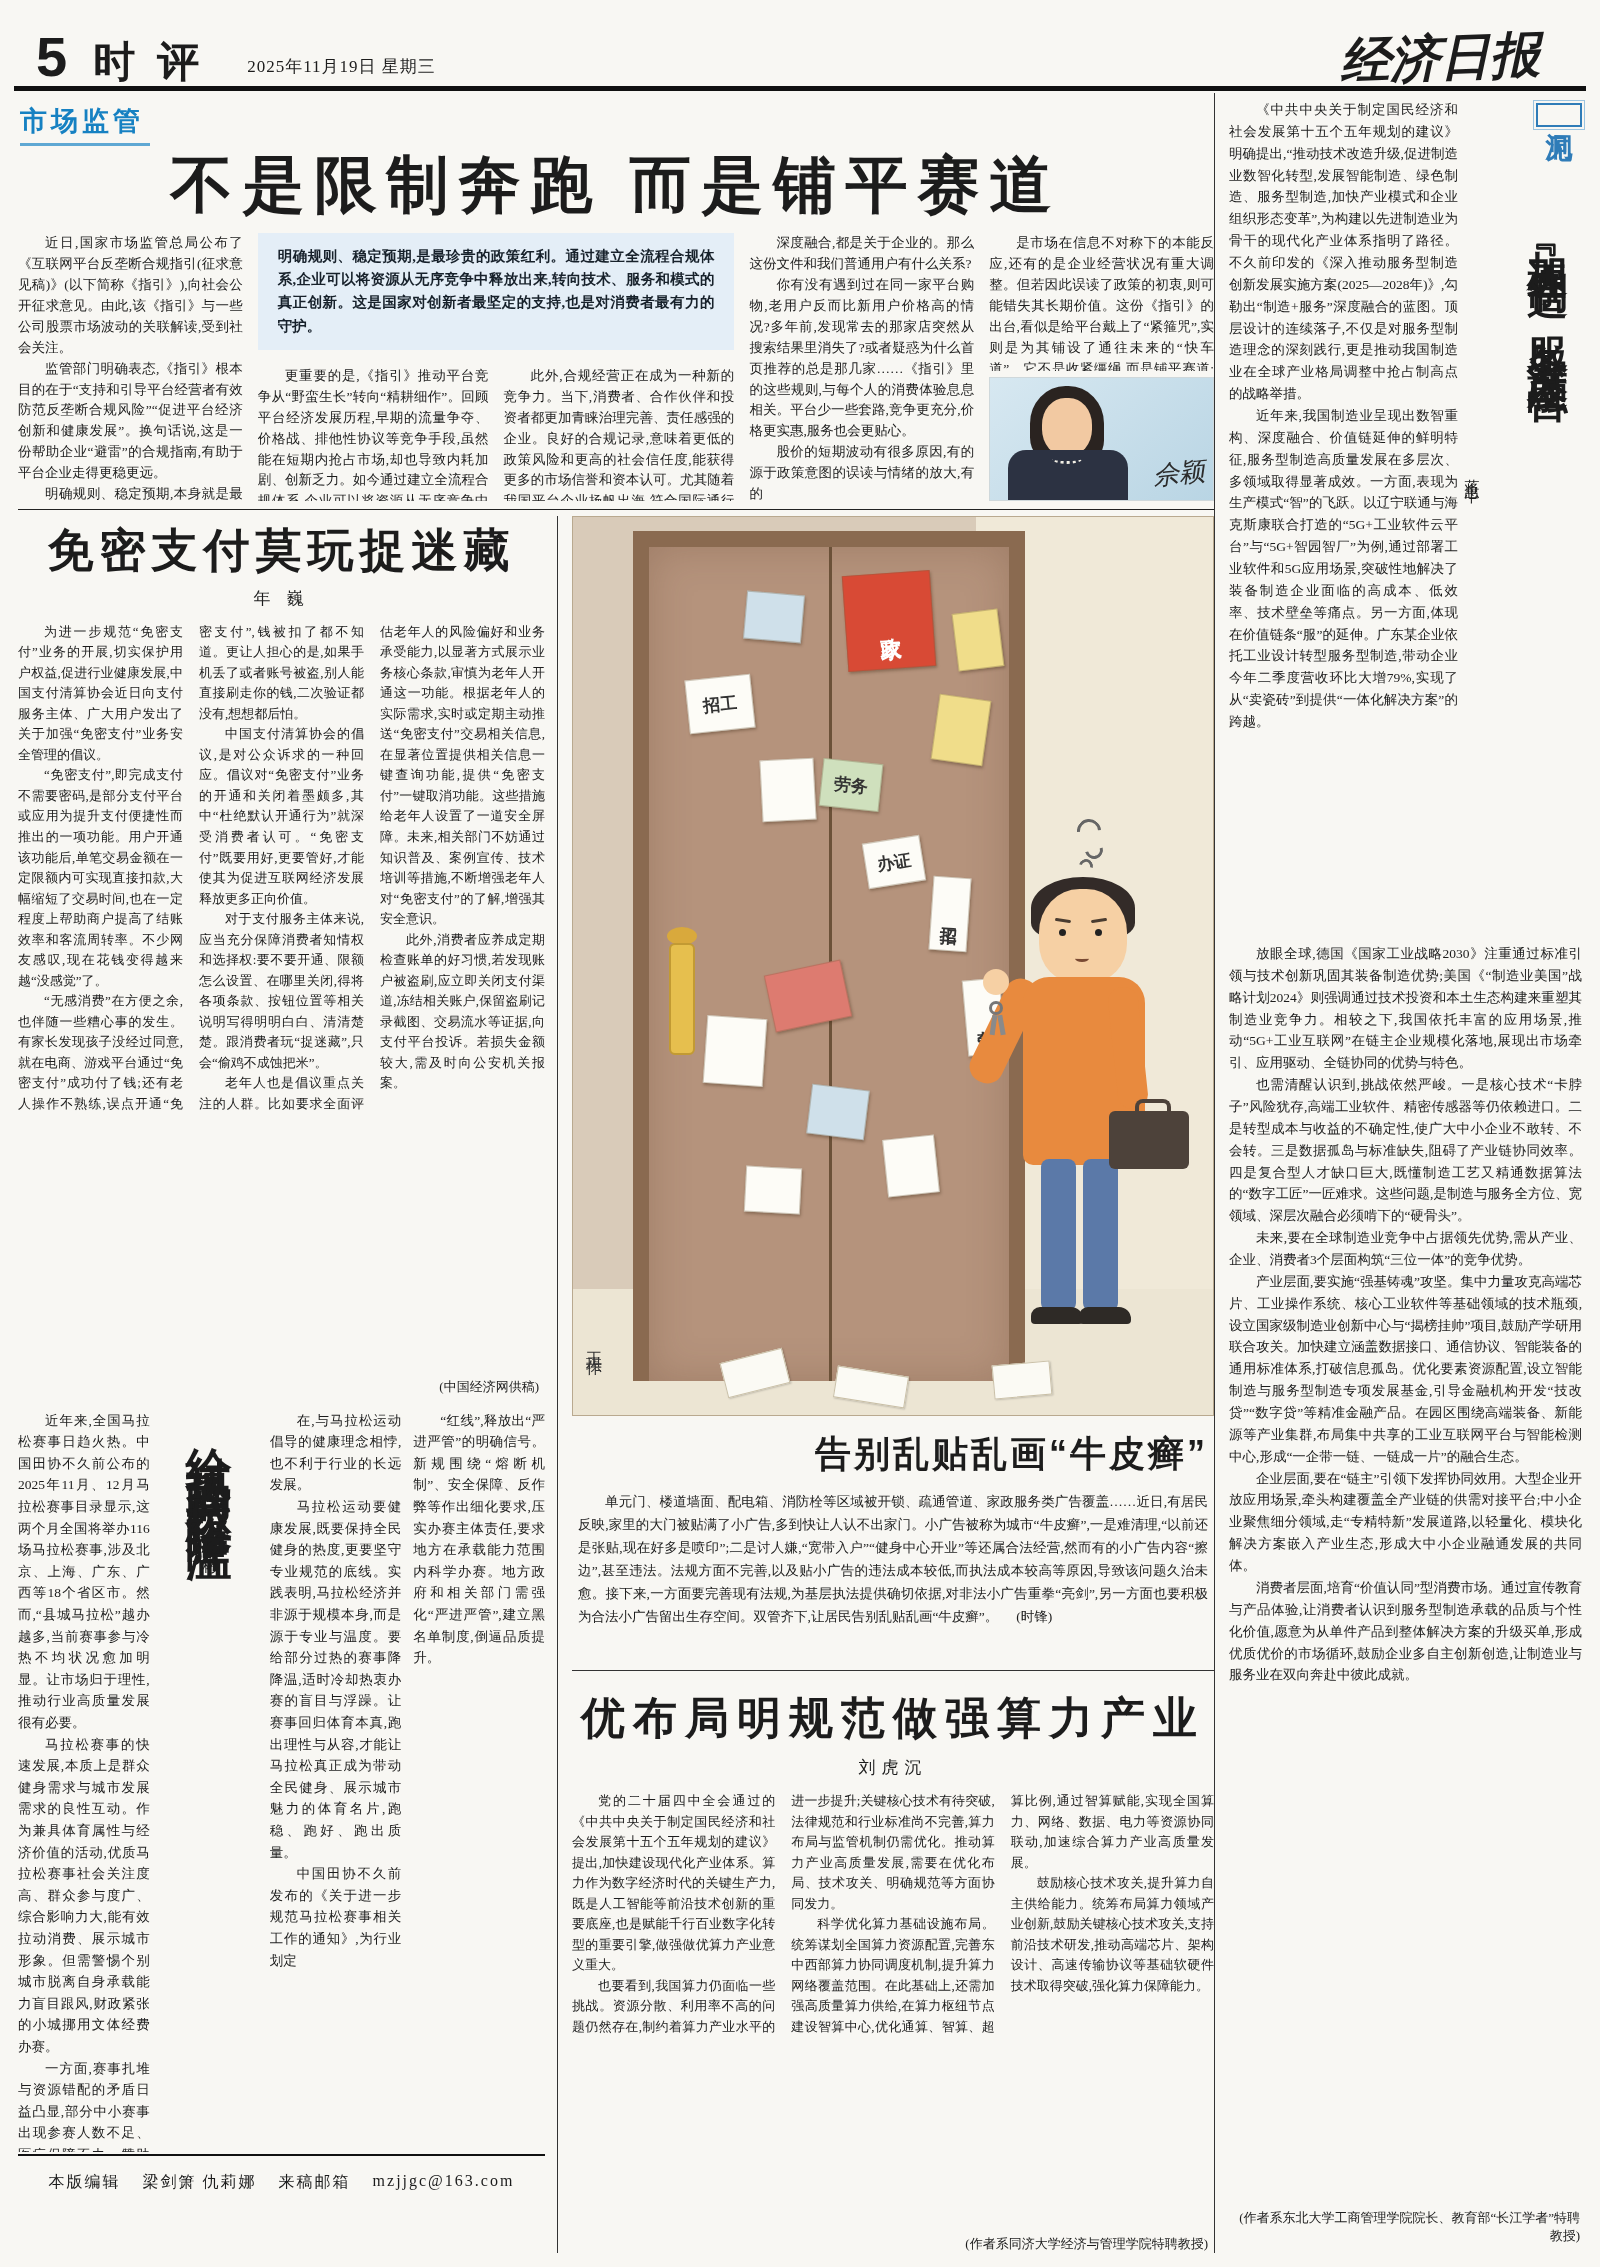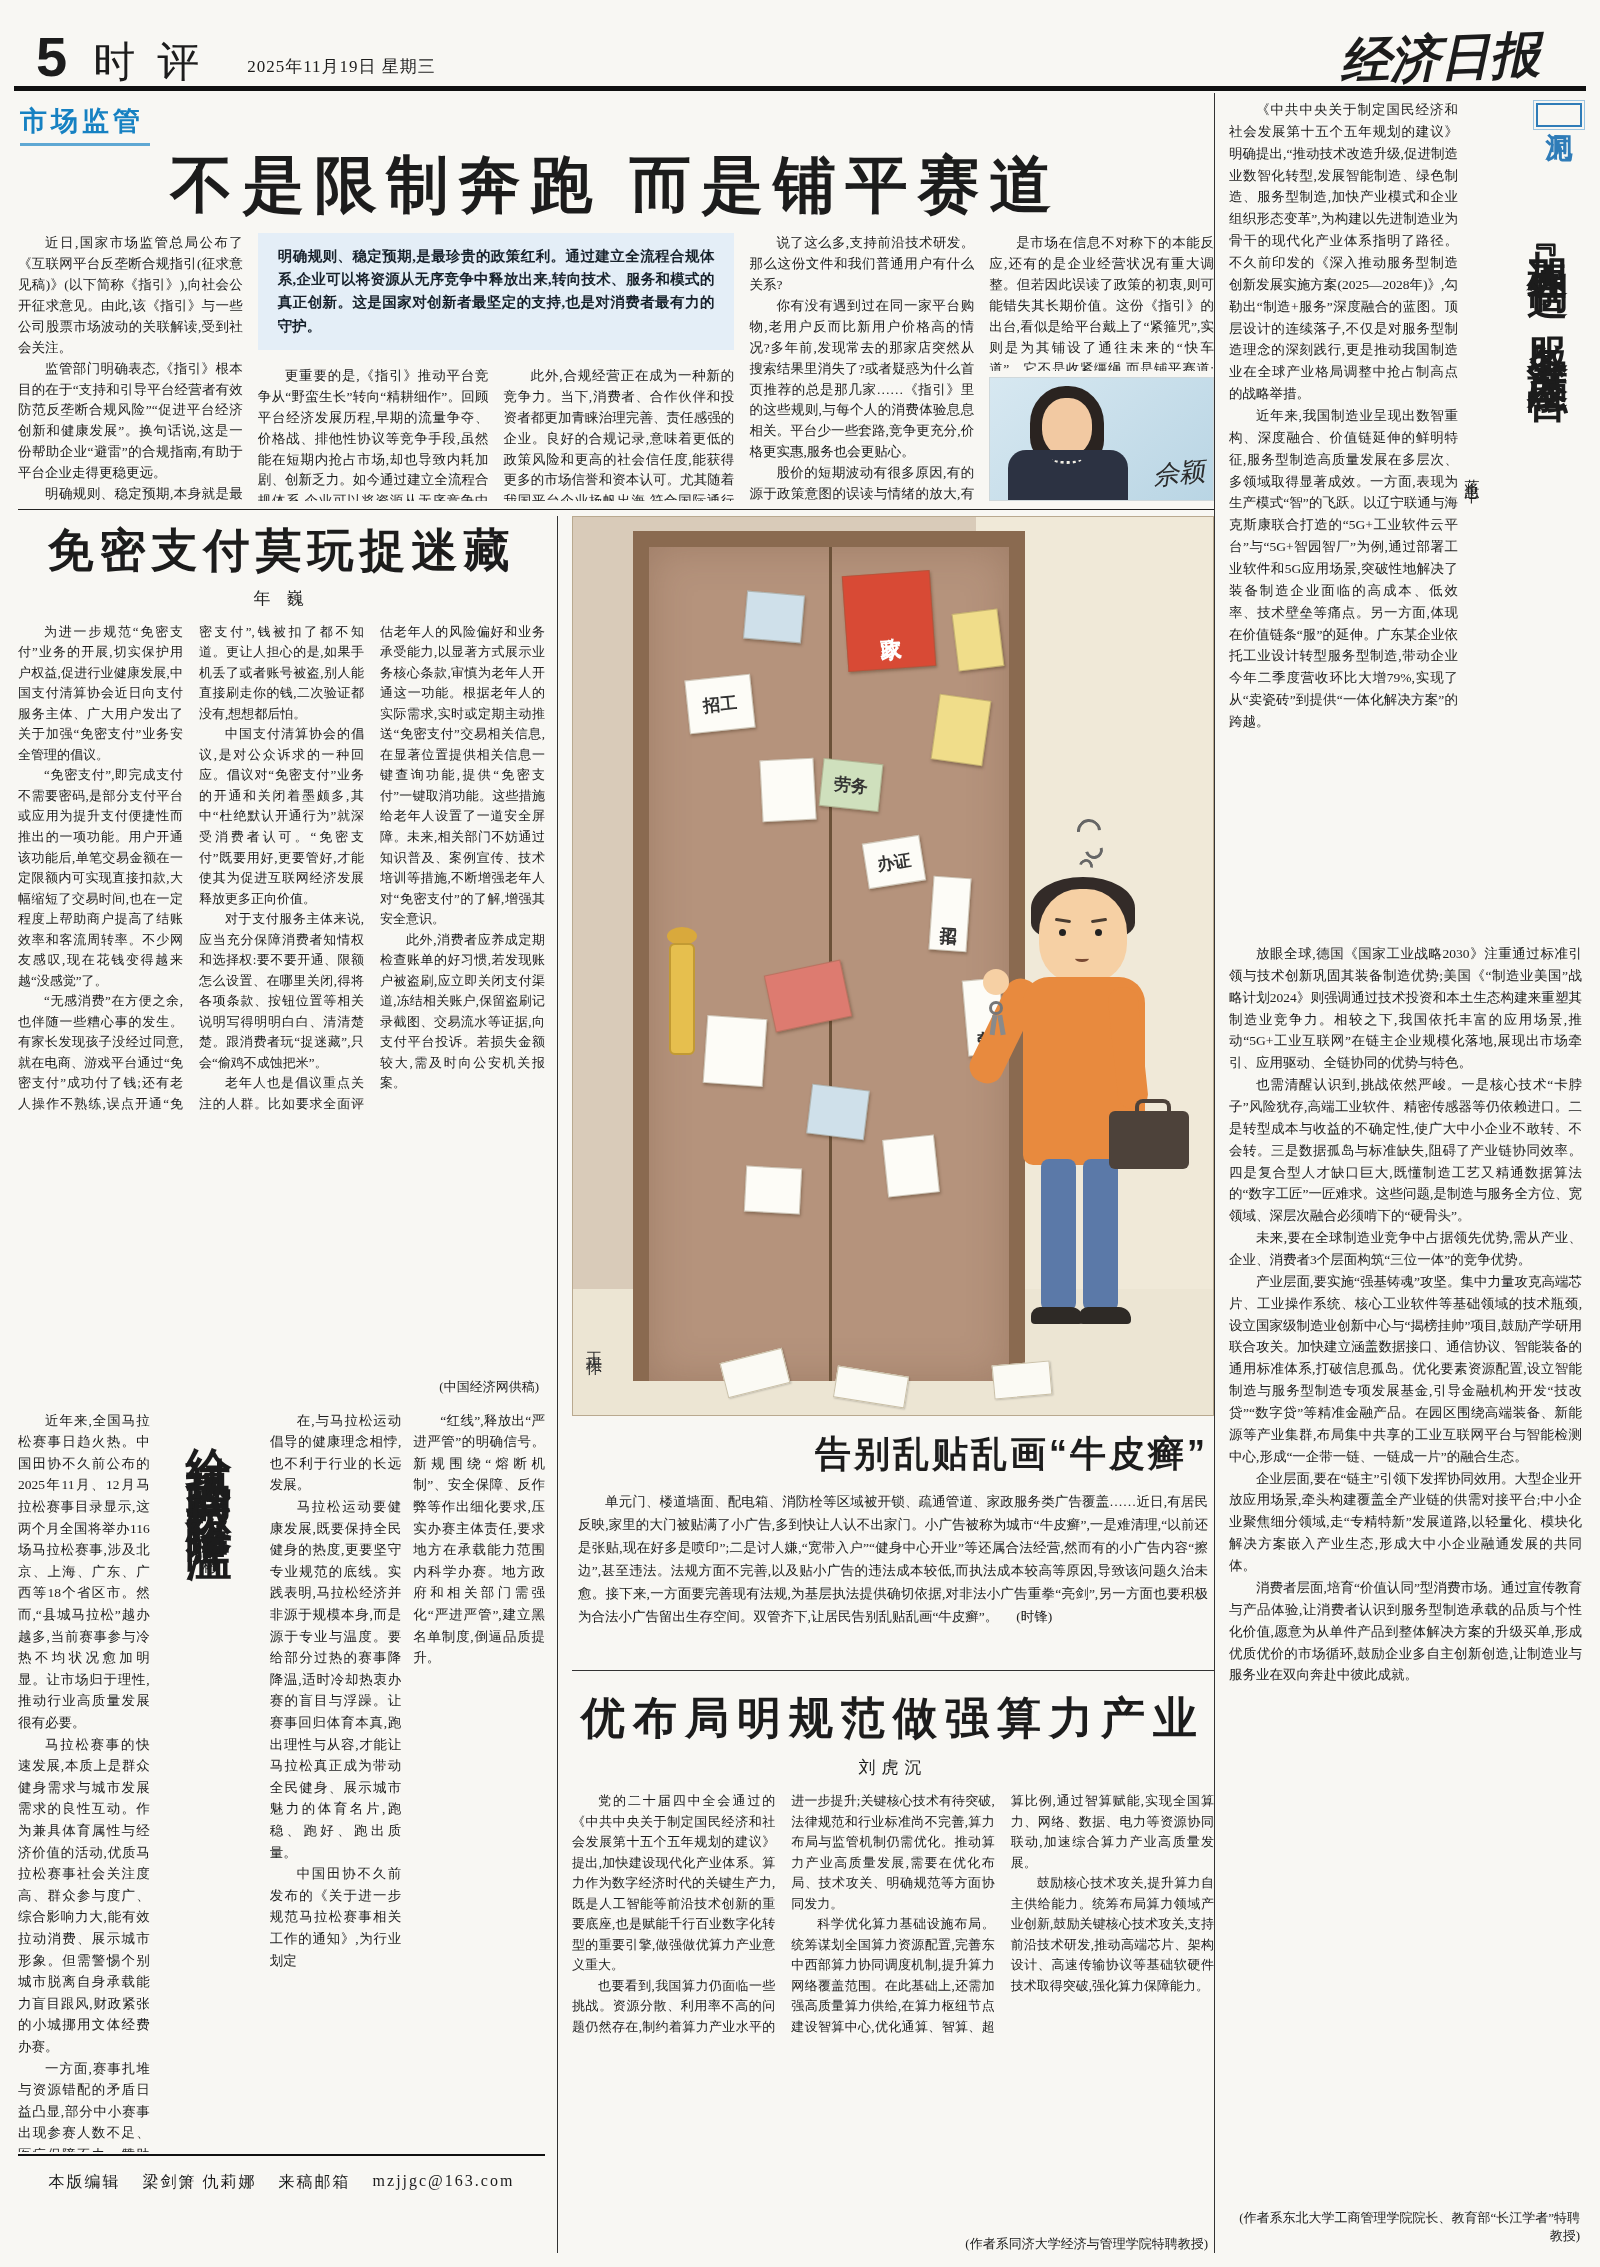--- a/index.html
+++ b/index.html
@@ -5,21 +5,21 @@
   html,body{margin:0;padding:0;background:#888;}
   .page{width:1600px;height:2267px;background:#f8f7f3;margin:0 auto;position:relative;overflow:hidden;
         font-family:"Liberation Serif","DejaVu Serif",serif;color:#1c1c1c;box-sizing:border-box;padding:0 14px;}
   *{box-sizing:border-box;}
   p{margin:0;}
   .para{text-indent:2em;text-align:justify;}
   
   .hdr{display:flex;justify-content:space-between;align-items:flex-end;height:86px;padding:6px 6px 4px 22px;}
   .hleft{display:flex;align-items:flex-end;gap:26px;}
   .pagenum{font-size:56px;font-weight:900;line-height:.9;font-family:"Liberation Sans",sans-serif;}
-  .secname{font-size:42px;font-weight:400;letter-spacing:22px;line-height:.9;text-align:right;}
+  .secname{font-size:42px;font-weight:700;letter-spacing:22px;line-height:.9;text-align:right;}
   .hdate{font-size:17px;padding-bottom:4px;letter-spacing:1px;}
   .masthead{font-size:50px;font-weight:700;font-style:italic;transform:rotate(-2deg);padding-right:40px;line-height:1;}
   .rule-double{border-top:1.5px solid #111;border-bottom:4px solid #111;height:4px;margin:0 0 2px 0;}
   
   .content{display:flex;height:2160px;}
   .main-left{width:1200px;padding:4px 0 0 4px;display:flex;flex-direction:column;}
   
   .tag{color:#1681c2;font-size:27px;font-weight:700;letter-spacing:4px;width:130px;
        border-bottom:3px solid #5fa8d3;padding-bottom:4px;margin:6px 0 4px 2px;font-family:"Liberation Sans",sans-serif;}
   .headline-a{font-size:62px;font-weight:900;letter-spacing:10px;text-align:center;margin:6px 0 16px 0;
@@ -158,21 +158,21 @@
               <p class="para">明确规则、稳定预期,本身就是最珍贵的政策红利。海内外监管实践表明,规则模糊不清、三天两头说变就变,这种不确定性才是企业经营的风险点。《指引》将执法经验转化为清晰的合规标准,列举了八类典型风险场景,如平台低于成本销售、“二选一”及“全网最低价”等,让企业在开展业务时有章可循。当平台清楚地知道什么能做、什么不能做,反而能够放下包袱,敢于在合规的框架内大胆投入和创新。</p>
             </div>
           <div class="amid">
             <div class="highlight">明确规则、稳定预期,是最珍贵的政策红利。通过建立全流程合规体系,企业可以将资源从无序竞争中释放出来,转向技术、服务和模式的真正创新。这是国家对创新者最坚定的支持,也是对消费者最有力的守护。</div>
             <div class="amid-cols">
                 <p class="para">更重要的是,《指引》推动平台竞争从“野蛮生长”转向“精耕细作”。回顾平台经济发展历程,早期的流量争夺、价格战、排他性协议等竞争手段,虽然能在短期内抢占市场,却也导致内耗加剧、创新乏力。如今通过建立全流程合规体系,企业可以将资源从无序竞争中释放出来,转向技术、服务和模式的真正创新。这正是把“避雷针”升级为创新“发动机”的制度设计。</p>
                 <p class="para">此外,合规经营正在成为一种新的竞争力。当下,消费者、合作伙伴和投资者都更加青睐治理完善、责任感强的企业。良好的合规记录,意味着更低的政策风险和更高的社会信任度,能获得更多的市场信誉和资本认可。尤其随着我国平台企业扬帆出海,符合国际通行的反垄断标准,将成为其参与国际竞争的软实力。</p>
               </div>
           </div>
           <div class="acol">
-              <p class="para">说了这么多,支持前沿技术研发。那么这份文件和我们普通用户有什么关系?</p>
+              <p class="para">深度融合,都是关于企业的。那么这份文件和我们普通用户有什么关系?</p>
               <p class="para">你有没有遇到过在同一家平台购物,老用户反而比新用户价格高的情况?多年前,发现常去的那家店突然从搜索结果里消失了?或者疑惑为什么首页推荐的总是那几家……《指引》里的这些规则,与每个人的消费体验息息相关。平台少一些套路,竞争更充分,价格更实惠,服务也会更贴心。</p>
               <p class="para">股价的短期波动有很多原因,有的源于政策意图的误读与情绪的放大,有的</p>
             </div>
           <div class="acol5">
             <div class="acol">
                 <p class="para">是市场在信息不对称下的本能反应,还有的是企业经营状况有重大调整。但若因此误读了政策的初衷,则可能错失其长期价值。这份《指引》的出台,看似是给平台戴上了“紧箍咒”,实则是为其铺设了通往未来的“快车道”。它不是收紧缰绳,而是铺平赛道;也不是限制奔跑,而是照亮道路。一个规则清晰、公平竞争的环境,正是国家对创新者最坚定的支持,也是对消费者最有力的守护。</p>
               </div>
             <div class="photo">
               <div class="p-hair"></div>
               <div class="p-face"></div>

